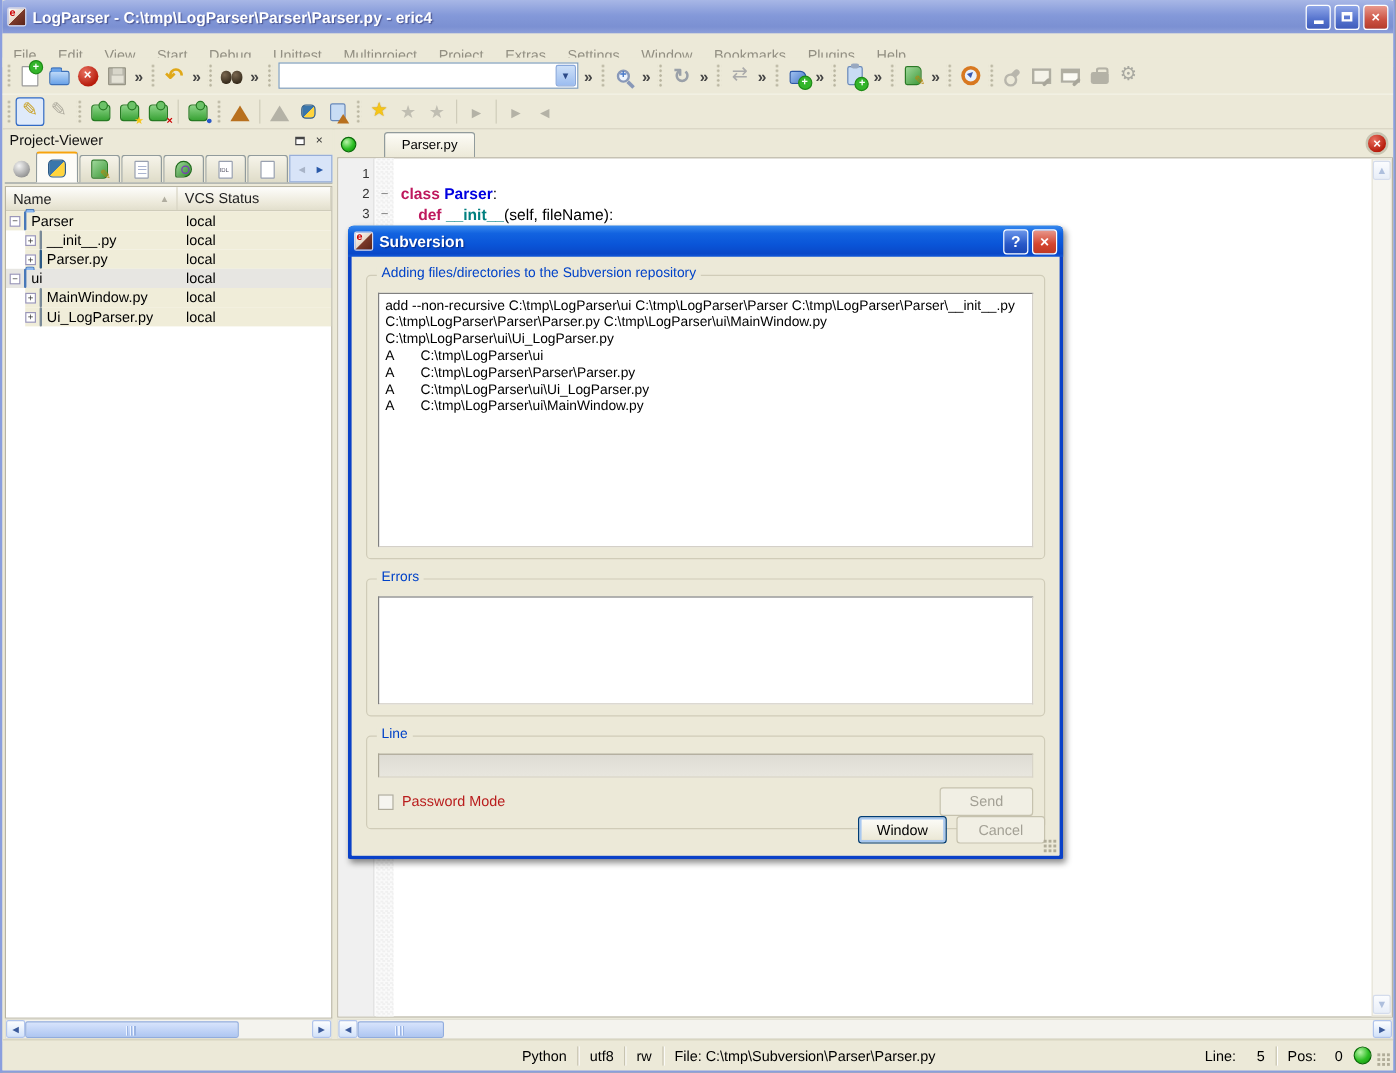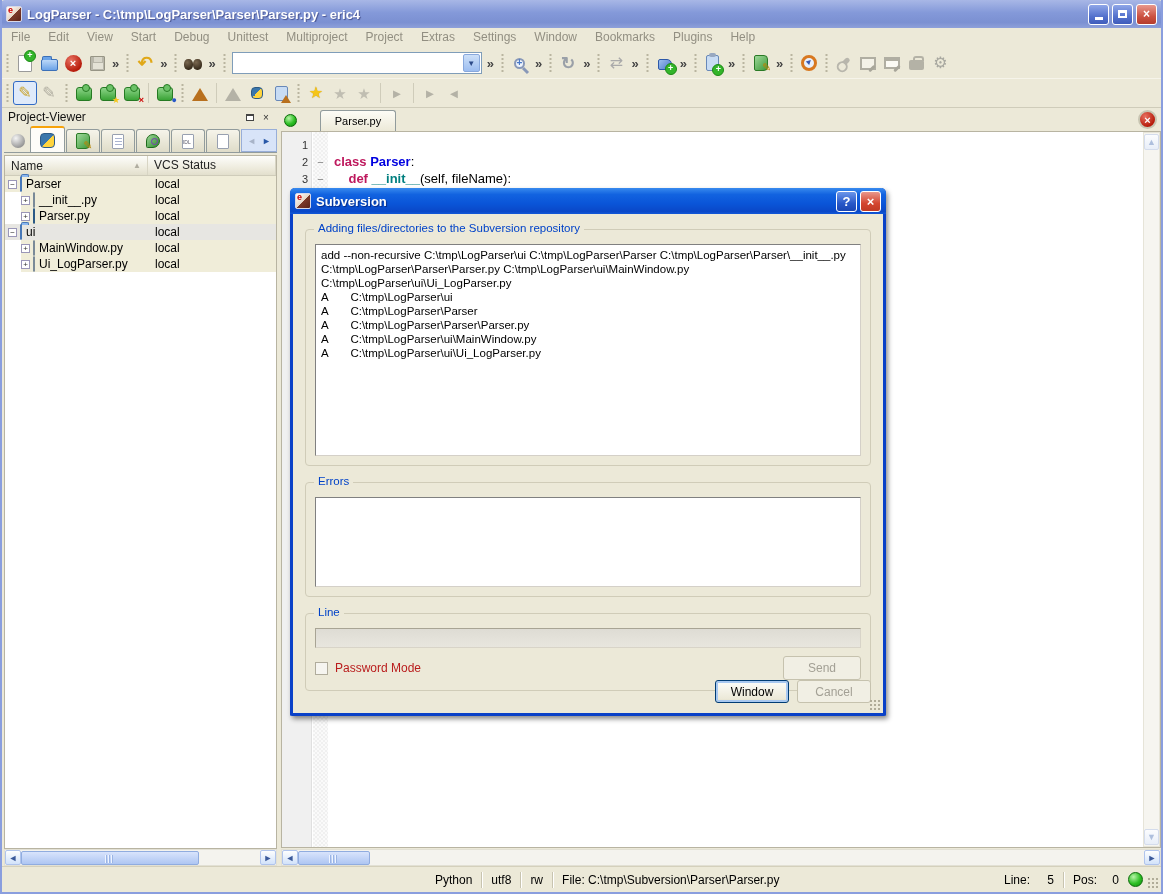--- a/index.html
+++ b/index.html
@@ -16,21 +16,21 @@
     border:1px solid #d8d8e8;position:relative;flex:0 0 auto;}
   .ericicon::after{content:"e";position:absolute;left:1px;top:-2px;color:#c00;font-size:9px;font-weight:bold;}
   .winbtn{width:21px;height:21px;margin-left:3px;border-radius:3px;border:1px solid #fff;
     color:#fff;font-size:12px;font-weight:bold;display:flex;align-items:center;justify-content:center;line-height:1;}
   .winbtn.b-blue{background:linear-gradient(180deg,#8fa6e8,#5472cd 60%,#3f5cbb);}
   .winbtn.b-red{background:linear-gradient(180deg,#e8988c,#cc5242 60%,#b53c2c);}
   .minglyph{width:8px;height:3px;background:#fff;margin-top:9px;}
   .maxglyph{width:9px;height:8px;border:2px solid #fff;border-top-width:3px;}
   
   .menubar{position:absolute;left:0;top:28px;width:100%;height:28px;background:#ece9d8;
-    display:flex;align-items:flex-start;border-bottom:1px solid #e0dcc8;}
+    display:flex;align-items:flex-end;border-bottom:1px solid #e0dcc8;}
   .menuitem{padding:2px 9px;font-size:12px;color:#928f82;}
   
   .toolbar{position:absolute;left:0;width:100%;background:#ece9d8;display:flex;align-items:center;}
   .tb1{top:48px;height:31px;border-bottom:1px solid #f6f4ea;}
   .tb2{top:79px;height:29px;border-bottom:1px solid #cfccba;}
   .tgrip{width:5px;height:20px;margin:0 3px;background-image:radial-gradient(circle,#b9b5a0 1px,transparent 1.2px);
     background-size:4px 4px;background-position:center;}
   .tsep{width:1px;height:20px;background:#cfccba;margin:0 4px;}
   .tbtn{width:24px;height:24px;display:flex;align-items:center;justify-content:center;position:relative;flex:0 0 auto;}
   .tbtn.pressed{border:1px solid #316ac5;border-radius:3px;background:#dfeafa;}
@@ -561,24 +561,23 @@
           <span>×</span>
         </span>
     </div>
     <div class="dbody">
 
       <div class="groupbox g-output">
         <span class="grouplabel">Adding files/directories to the Subversion repository</span>
         <div class="outbox">
           <div class="oline">add --non-recursive C:\tmp\LogParser\ui C:\tmp\LogParser\Parser C:\tmp\LogParser\Parser\__init__.py C:\tmp\LogParser\Parser\Parser.py C:\tmp\LogParser\ui\MainWindow.py C:\tmp\LogParser\ui\Ui_LogParser.py</div>
           <div class="oline">A       C:\tmp\LogParser\ui</div>
-          <div class="oline">A       C:\tmp\LogParser\Parser</div>
           <div class="oline">A       C:\tmp\LogParser\Parser\Parser.py</div>
+          <div class="oline">A       C:\tmp\LogParser\ui\Ui_LogParser.py</div>
           <div class="oline">A       C:\tmp\LogParser\ui\MainWindow.py</div>
-          <div class="oline">A       C:\tmp\LogParser\ui\Ui_LogParser.py</div>
         </div>
       </div>
 
       <div class="groupbox g-errors" style="margin-top:16px;">
         <span class="grouplabel">Errors</span>
         <div class="outbox"></div>
       </div>
 
       <div class="groupbox g-input" style="margin-top:16px;">
         <span class="grouplabel">Line</span>

